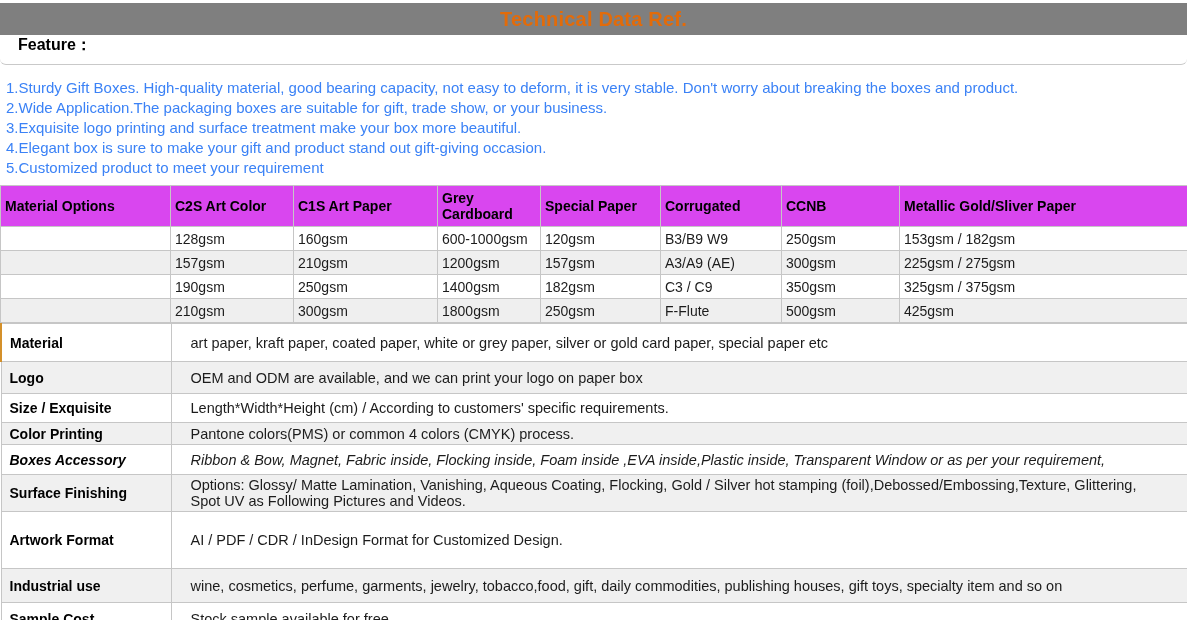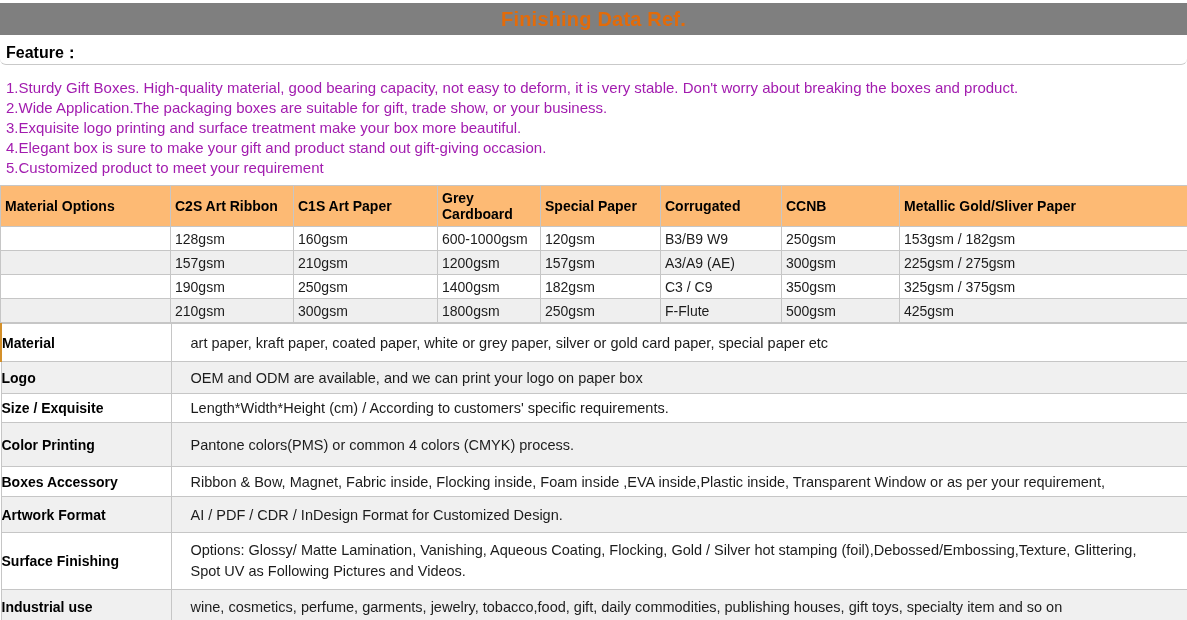--- a/index.html
+++ b/index.html
@@ -8,62 +8,62 @@
          font-family: "Liberation Sans", sans-serif; color: #111; }
   .page { width: 1187px; height: 620px; }
 
   
   .titlebar { margin-top: 3px; height: 32px; background: #7f7f7f;
               display: flex; align-items: center; justify-content: center; }
   .titlebar .title { color: #e26b0a; font-weight: bold; font-size: 20px; letter-spacing: 0.2px; }
 
   
   .feature-head { height: 30px; border-bottom: 1px solid #c9c9c9;
-                  display: flex; align-items: flex-end; padding-left: 6px; border-radius: 6px; }
+                  display: flex; align-items: flex-start; padding-left: 18px; border-radius: 6px; }
   .feature-head span { font-weight: bold; font-size: 16px; color: #000; }
 
   
   .feature-list { padding: 13px 6px 7px 6px; }
-  .feature-item { font-size: 15px; line-height: 20px; color: #a21caf; white-space: nowrap; }
+  .feature-item { font-size: 15px; line-height: 20px; color: #3b82f6; white-space: nowrap; }
 
   
   table { border-collapse: collapse; table-layout: fixed; width: 1187px; }
   td, th { border: 1px solid #c6c6c6; overflow: hidden; }
 
   
   .mat-table th { font-size: 14px; font-weight: bold; text-align: left;
                   padding: 2px 4px; height: 41px; vertical-align: middle;
-                  background: #fdba74; color: #000; }
+                  background: #d946ef; color: #000; }
   .mat-table td { font-size: 14px; padding: 0 4px; height: 24px; color: #1c1c1c; white-space: nowrap; }
   .mat-table tbody tr:nth-child(even) td { background: #efefef; }
 
   
   .spec-table .spec-label { font-size: 14px; font-weight: bold; text-align: left;
-                            padding: 2px 0; vertical-align: middle; color: #000; background: transparent; }
+                            padding: 2px 8px; vertical-align: middle; color: #000; background: transparent; }
   .spec-table .spec-value { font-size: 14.5px; padding: 2px 19px; vertical-align: middle; color: #1c1c1c; }
   .spec-table tr:nth-child(even) { background: #f0f0f0; }
   .spec-table tr:nth-child(1) { height: 38px; }
   .spec-table tr:nth-child(2) { height: 32px; }
   .spec-table tr:nth-child(3) { height: 29px; }
-  .spec-table tr:nth-child(4) { height: 44px; }
-  .spec-table tr:nth-child(5) { height: 30px; }
+  .spec-table tr:nth-child(4) { height: 22px; }
+  .spec-table tr:nth-child(5) { height: 30px; font-style: italic; }
   .spec-table tr:nth-child(6) { height: 36px; }
   .spec-table tr:nth-child(7) { height: 57px; }
   .spec-table tr:nth-child(7) .spec-value { line-height: 21px; }
   .spec-table tr:nth-child(8) { height: 34px; }
   .spec-table tr:nth-child(9) { height: 32px; }
   .spec-table tr:nth-child(1) .spec-label { border-left: 2px solid #d4902a; }
 </style>
 </head>
 <body>
 
 <div class="page">
 
   <div class="titlebar">
-    <span class="title">Finishing Data Ref.</span>
+    <span class="title">Technical Data Ref.</span>
   </div>
 
   <div class="feature-head">
     <span>Feature：</span>
   </div>
 
   <div class="feature-list">
       <div class="feature-item">1.Sturdy Gift Boxes. High-quality material, good bearing capacity, not easy to deform, it is very stable. Don't worry about breaking the boxes and product.</div>
       <div class="feature-item">2.Wide Application.The packaging boxes are suitable for gift, trade show, or your business.</div>
       <div class="feature-item">3.Exquisite logo printing and surface treatment make your box more beautiful.</div>
@@ -78,21 +78,21 @@
         <col style="width: 144px;">
         <col style="width: 103px;">
         <col style="width: 120px;">
         <col style="width: 121px;">
         <col style="width: 118px;">
         <col style="width: 288px;">
       </colgroup>
     <thead>
         <tr id="mat-head">
           <th>Material Options</th>
-          <th>C2S Art Ribbon</th>
+          <th>C2S Art Color</th>
           <th>C1S Art Paper</th>
           <th>Grey Cardboard</th>
           <th>Special Paper</th>
           <th>Corrugated</th>
           <th>CCNB</th>
           <th>Metallic Gold/Sliver Paper</th>
         </tr>
       </thead>
     <tbody id="mat-body">
         <tr>
@@ -158,26 +158,26 @@
         </tr>
         <tr>
           <td class="spec-label">Color Printing</td>
           <td class="spec-value">Pantone colors(PMS) or common 4 colors (CMYK) process.</td>
         </tr>
         <tr>
           <td class="spec-label">Boxes Accessory</td>
           <td class="spec-value">Ribbon &amp; Bow, Magnet, Fabric inside, Flocking inside, Foam inside ,EVA inside,Plastic inside, Transparent Window or as per your requirement,</td>
         </tr>
         <tr>
+          <td class="spec-label">Surface Finishing</td>
+          <td class="spec-value">Options: Glossy/ Matte Lamination, Vanishing, Aqueous Coating, Flocking, Gold / Silver hot stamping (foil),Debossed/Embossing,Texture, Glittering, Spot UV as Following Pictures and Videos.</td>
+        </tr>
+        <tr>
           <td class="spec-label">Artwork Format</td>
           <td class="spec-value">AI / PDF / CDR / InDesign Format for Customized Design.</td>
-        </tr>
-        <tr>
-          <td class="spec-label">Surface Finishing</td>
-          <td class="spec-value">Options: Glossy/ Matte Lamination, Vanishing, Aqueous Coating, Flocking, Gold / Silver hot stamping (foil),Debossed/Embossing,Texture, Glittering, Spot UV as Following Pictures and Videos.</td>
         </tr>
         <tr>
           <td class="spec-label">Industrial use</td>
           <td class="spec-value">wine, cosmetics, perfume, garments, jewelry, tobacco,food, gift, daily commodities, publishing houses, gift toys, specialty item and so on</td>
         </tr>
         <tr>
           <td class="spec-label">Sample Cost</td>
           <td class="spec-value">Stock sample available for free.</td>
         </tr>
       </tbody>

